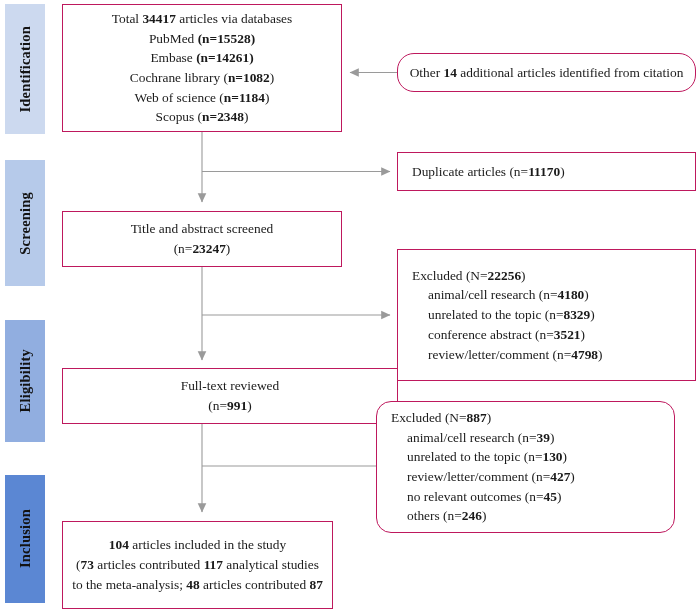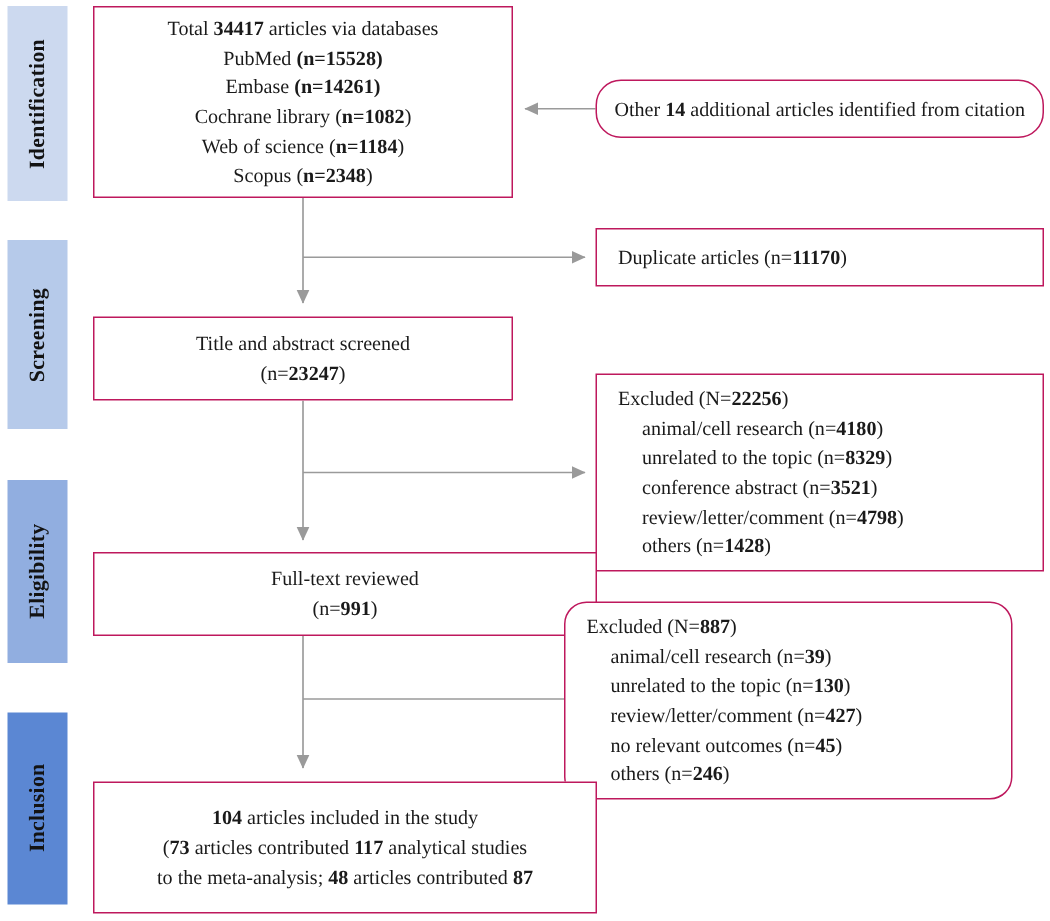--- a/index.html
+++ b/index.html
@@ -137,36 +137,35 @@
       <div class="line"><span>Title and abstract screened</span></div>
       <div class="line"><span>(n=</span><b>23247</b><span>)</span></div>
     </div>
 
   <div class="flow-box left" style="left:397px; top:249px; width:299px; height:132px;">
       <div class="line"><span>Excluded (N=</span><b>22256</b><span>)</span></div>
       <div class="line sub"><span>animal/cell research (n=</span><b>4180</b><span>)</span></div>
       <div class="line sub"><span>unrelated to the topic (n=</span><b>8329</b><span>)</span></div>
       <div class="line sub"><span>conference abstract (n=</span><b>3521</b><span>)</span></div>
       <div class="line sub"><span>review/letter/comment (n=</span><b>4798</b><span>)</span></div>
-      <div class="line sub"><span>others (n=</span><b>1428</b><span>)</span></div>
     </div>
 
   <div class="flow-box center" style="left:62px; top:368px; width:336px; height:56px;">
       <div class="line"><span>Full-text reviewed</span></div>
       <div class="line"><span>(n=</span><b>991</b><span>)</span></div>
     </div>
 
   <div class="flow-box left" style="left:376px; top:401px; width:299px; height:132px;border-radius:15px;">
       <div class="line"><span>Excluded (N=</span><b>887</b><span>)</span></div>
       <div class="line sub"><span>animal/cell research (n=</span><b>39</b><span>)</span></div>
       <div class="line sub"><span>unrelated to the topic (n=</span><b>130</b><span>)</span></div>
       <div class="line sub"><span>review/letter/comment (n=</span><b>427</b><span>)</span></div>
       <div class="line sub"><span>no relevant outcomes (n=</span><b>45</b><span>)</span></div>
       <div class="line sub"><span>others (n=</span><b>246</b><span>)</span></div>
     </div>
 
-  <div class="flow-box center" style="left:62px; top:521px; width:336px; height:88px;">
+  <div class="flow-box center" style="left:62px; top:521px; width:271px; height:88px;">
       <div class="line"><b>104</b><span> articles included in the study</span></div>
       <div class="line"><span>(</span><b>73</b><span> articles contributed </span><b>117</b><span> analytical studies</span></div>
       <div class="line"><span>to the meta-analysis; </span><b>48</b><span> articles contributed </span><b>87</b></div>
     </div>
 
 </div>
 
 </body></html>

